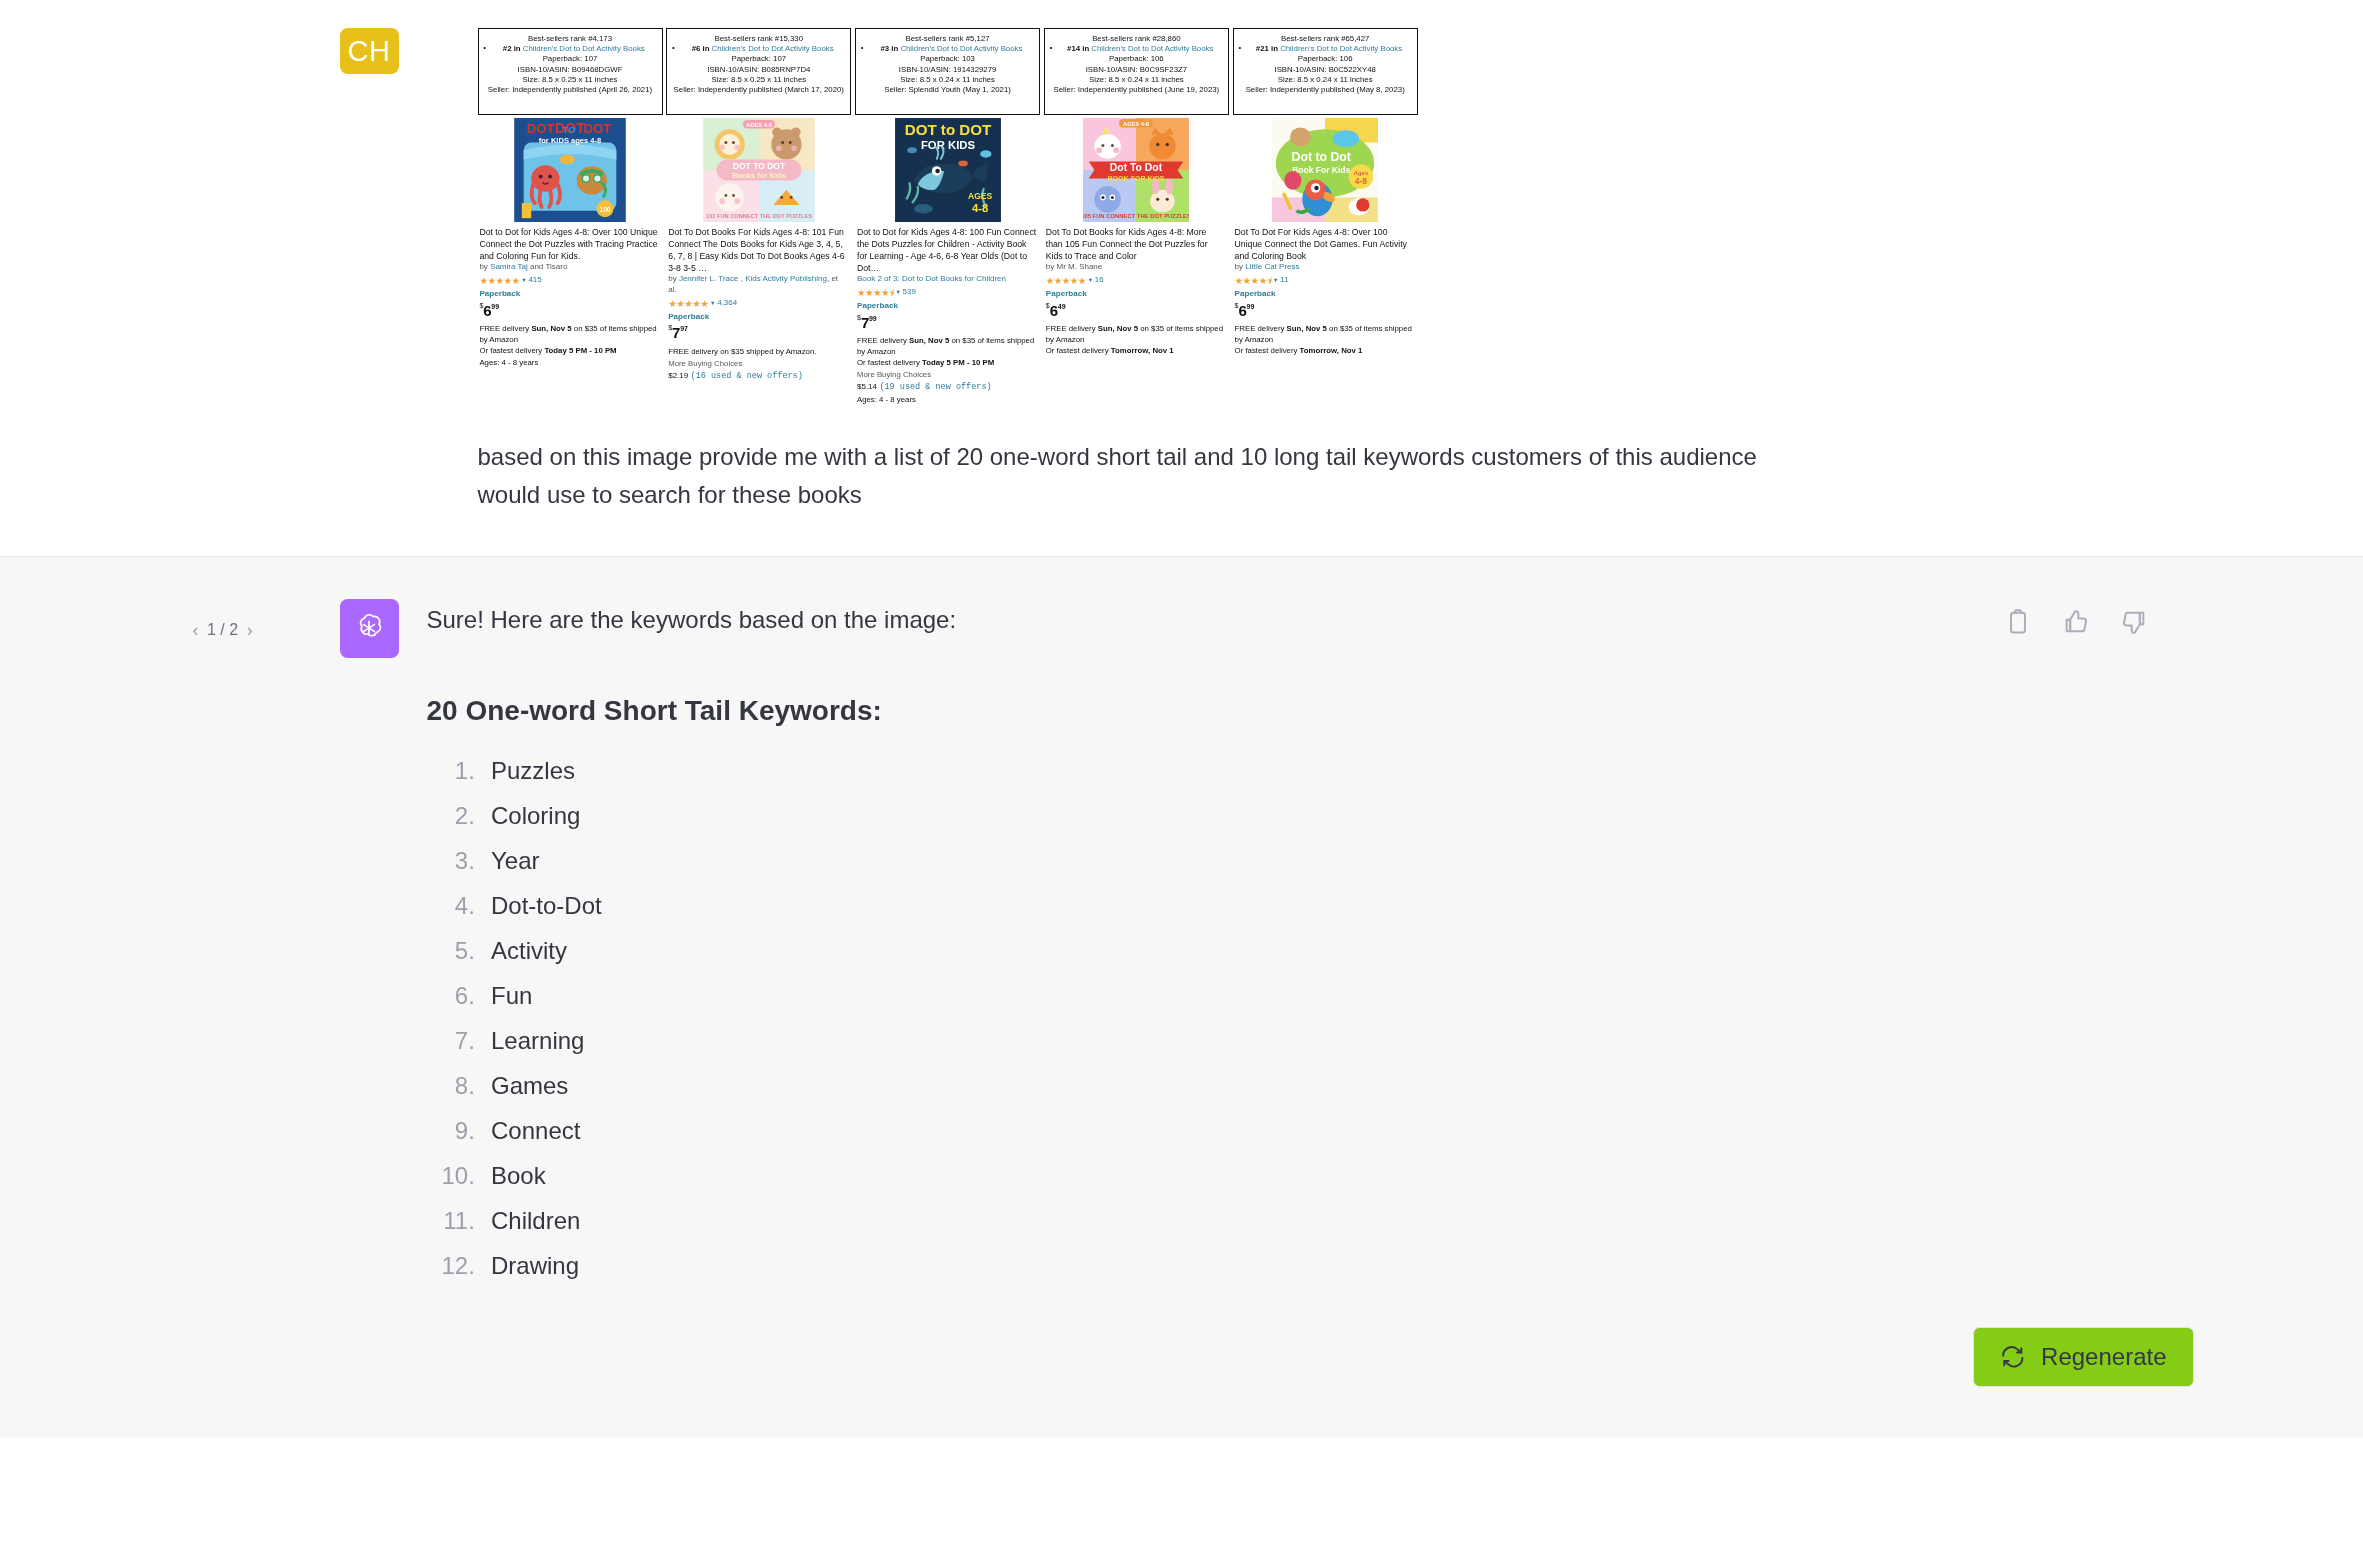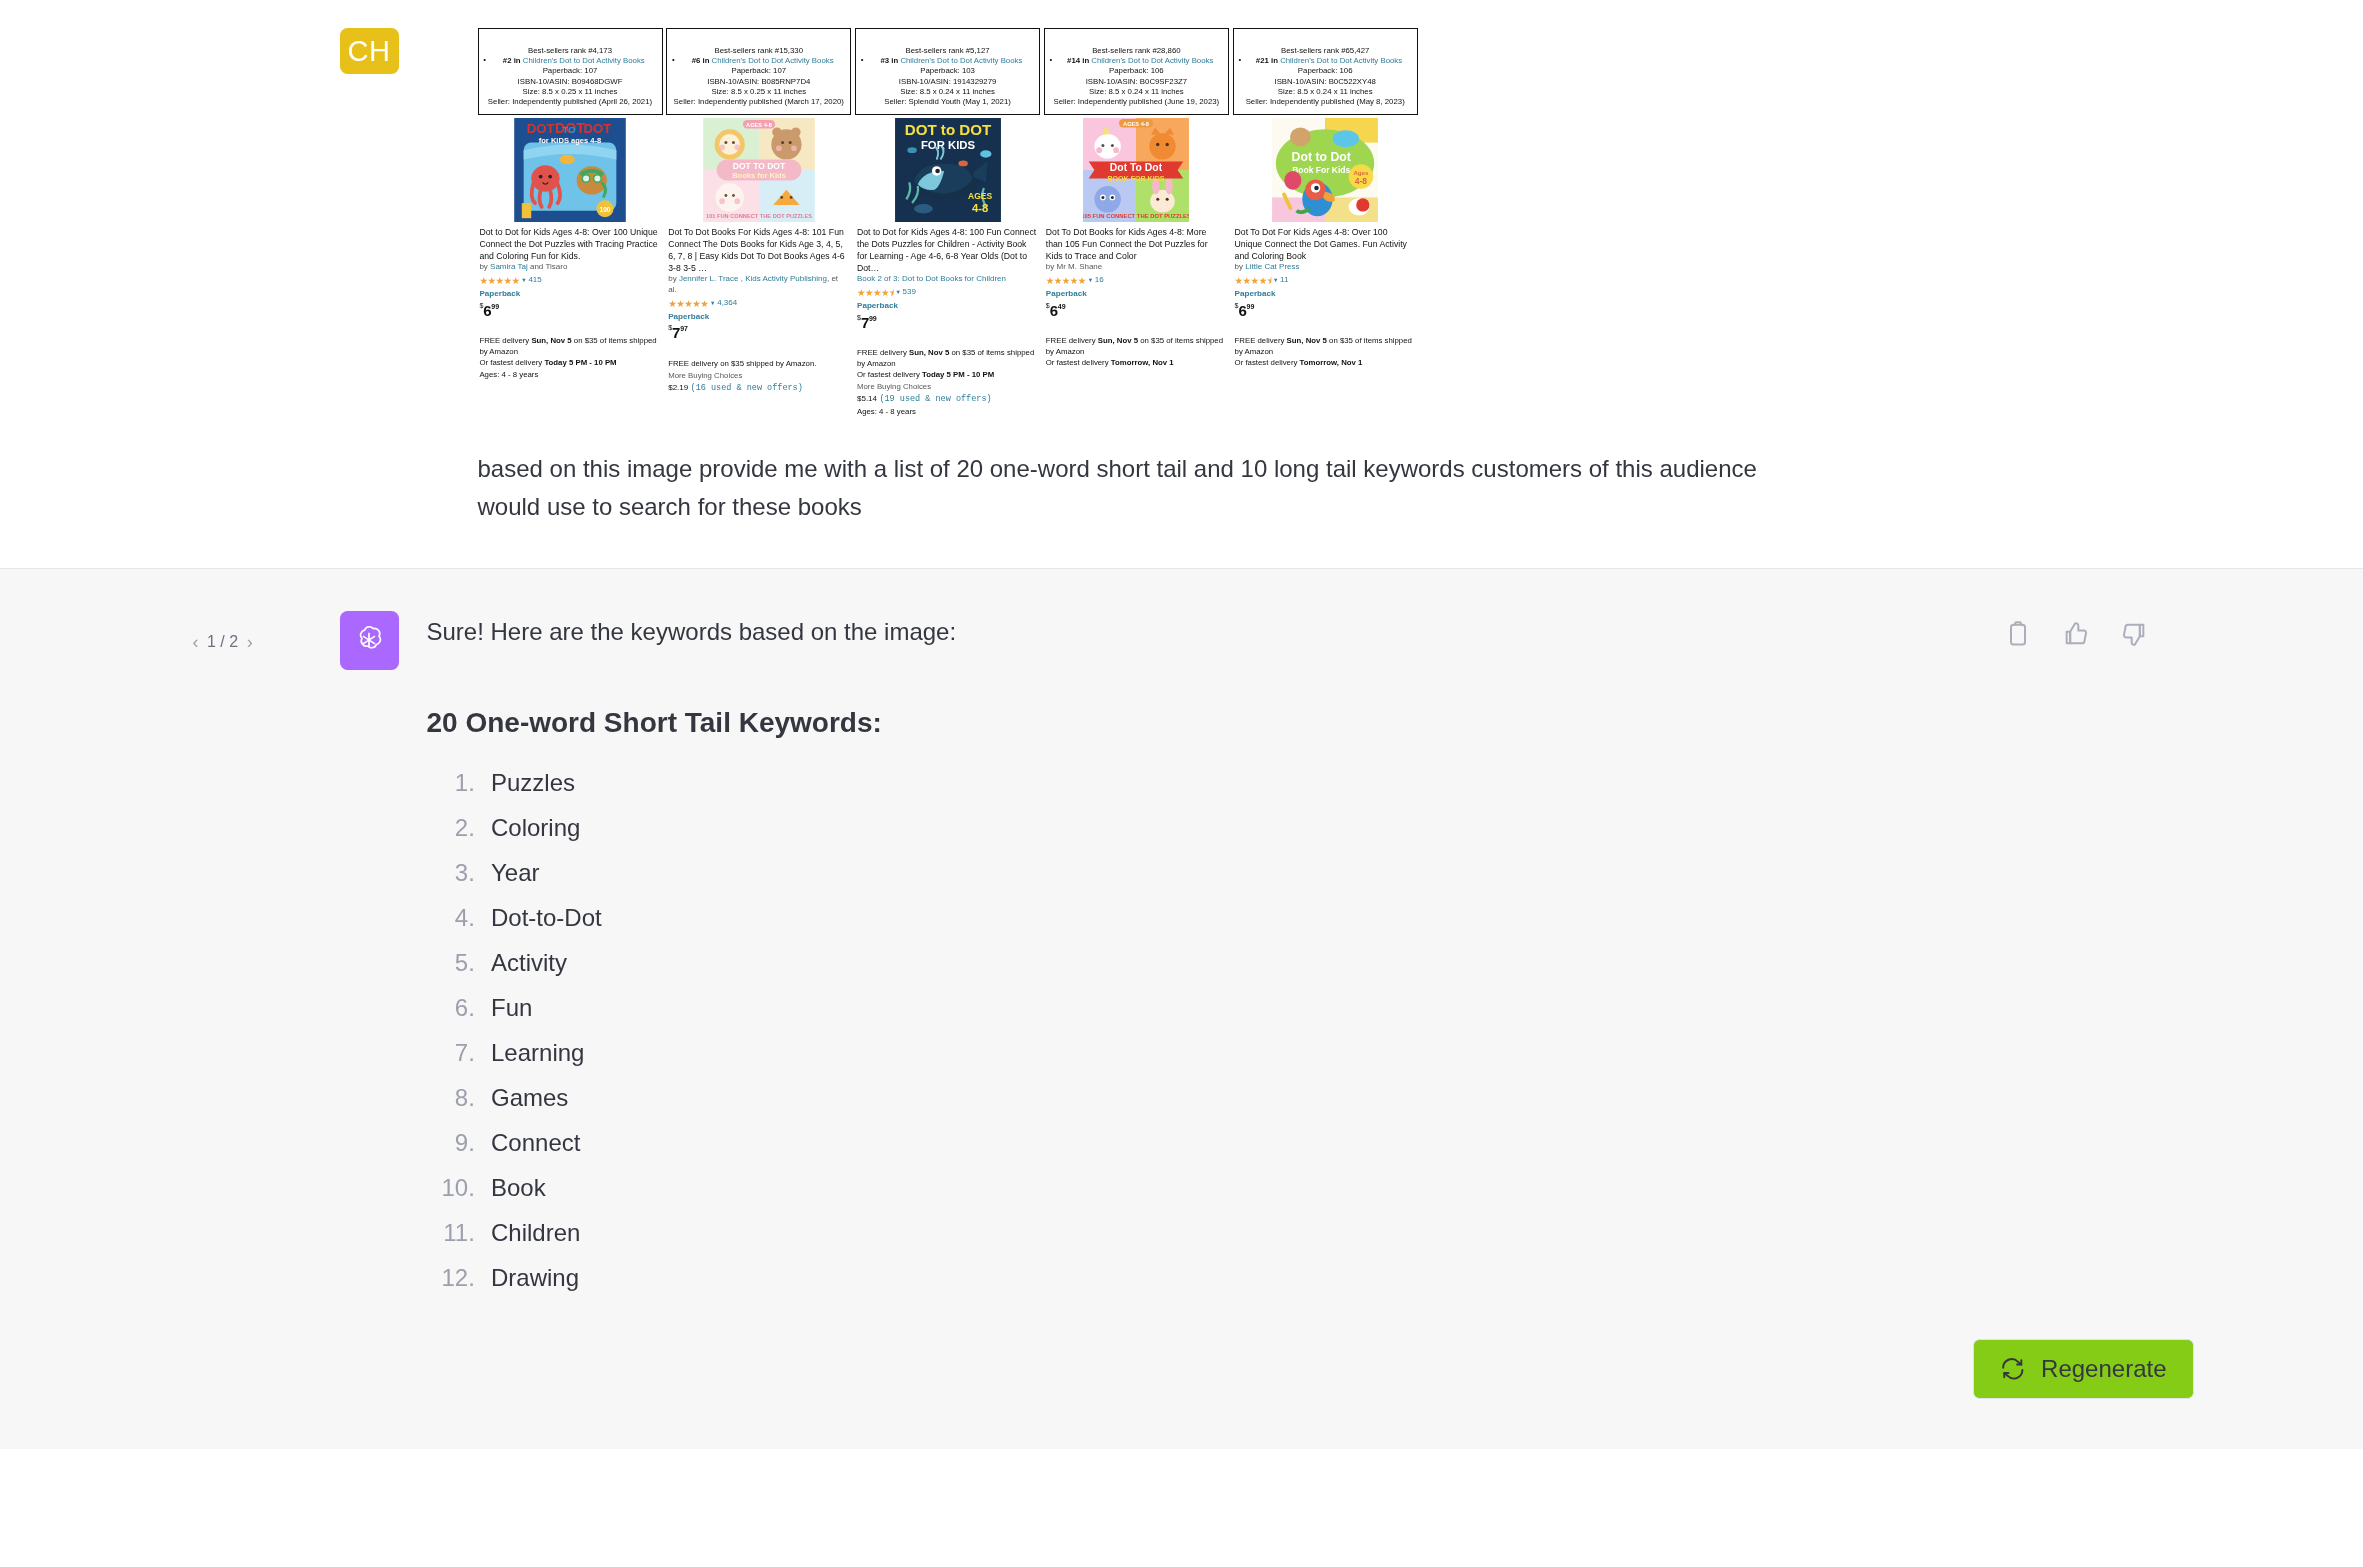--- a/index.html
+++ b/index.html
@@ -52,21 +52,21 @@
   }
   .meta-box {
     border: 1.9px solid #111;
     padding: 4.7px 4.7px 5.7px 4.7px;
     font-size: 7.8px;
     line-height: 1.32;
     text-align: center;
     color: #111;
     min-height: 87px;
   }
-  .meta-rank { display: block; margin-top: 12px; }
+  .meta-rank { display: block; }
   .meta-cat-row {
     display: block;
     position: relative;
     padding-left: 7.6px;
   }
   .meta-cat-row::before {
     content: "\2022";
     position: absolute;
     left: 0;
     top: -0.9px;
@@ -98,21 +98,21 @@
   .listing-sub { color: #2e7d9a; font-size: 8px; margin-top: 0.9px; }
   .stars-row { display: flex; align-items: center; gap: 2.8px; margin-top: 1.9px; }
   .stars { color: #f0a33a; font-size: 9.5px; letter-spacing: -0.5px; line-height: 1; }
   .caret-dn { color: #2e7d9a; font-size: 6.6px; }
   .rev-count { color: #2e7d9a; font-size: 8px; }
   .binding { color: #2e7d9a; font-size: 8.1px; margin-top: 2.8px; font-weight: bold; }
   .price { margin-top: 0.9px; color: #0f1111; }
   .price .cur { font-size: 7px; vertical-align: 7.6px; }
   .price .whole { font-size: 15px; font-weight: bold; letter-spacing: -0.3px; }
   .price .frac { font-size: 7px; vertical-align: 6.6px; font-weight: bold; }
-  .ship { font-size: 7.8px; color: #0f1111; margin-top: 15px; line-height: 1.4; }
+  .ship { font-size: 7.8px; color: #0f1111; margin-top: 3px; line-height: 1.4; }
   .ship b { font-weight: bold; }
   .mbc { font-size: 7.8px; color: #565959; margin-top: 1.9px; }
   .mbc-price { font-size: 8px; color: #0f1111; }
   .mbc-offers { color: #2e7d9a; font-family: Liberation Mono, monospace; }
   .ages { font-size: 7.8px; color: #0f1111; margin-top: 1.9px; }
 
   .prompt-text {
     margin-top: 32px;
     margin-left: 51px;
     font-size: 24px;

